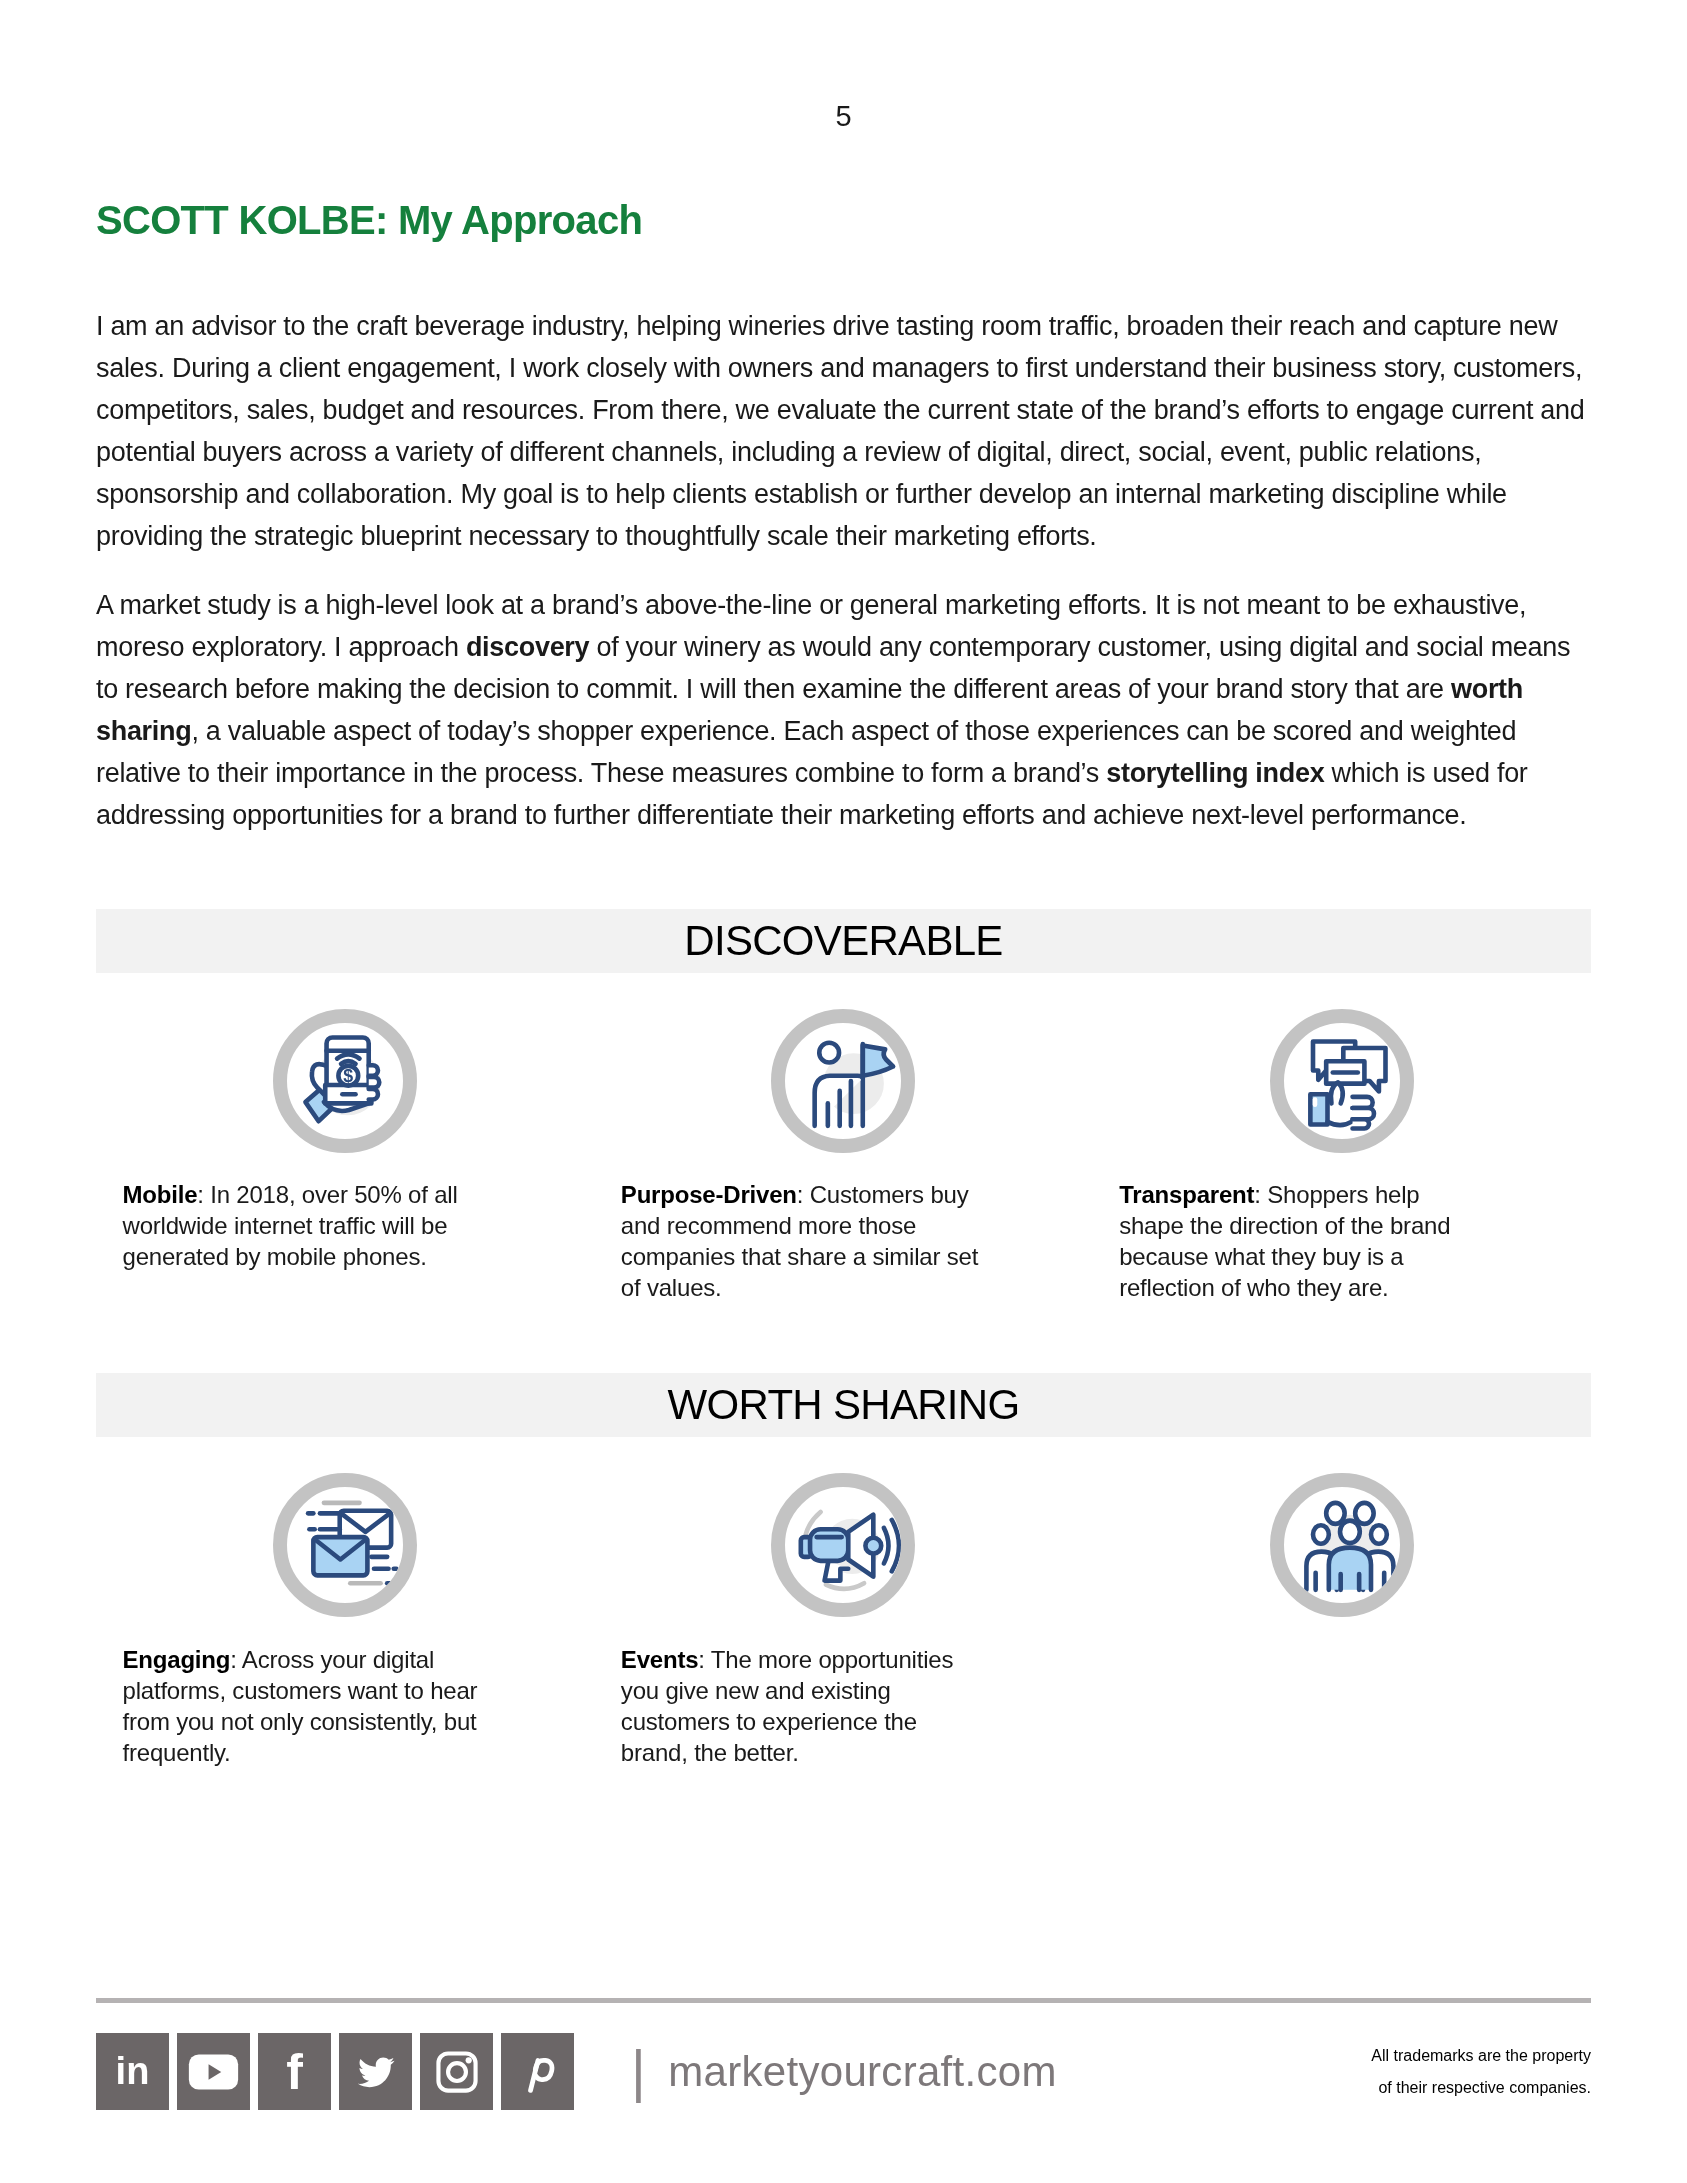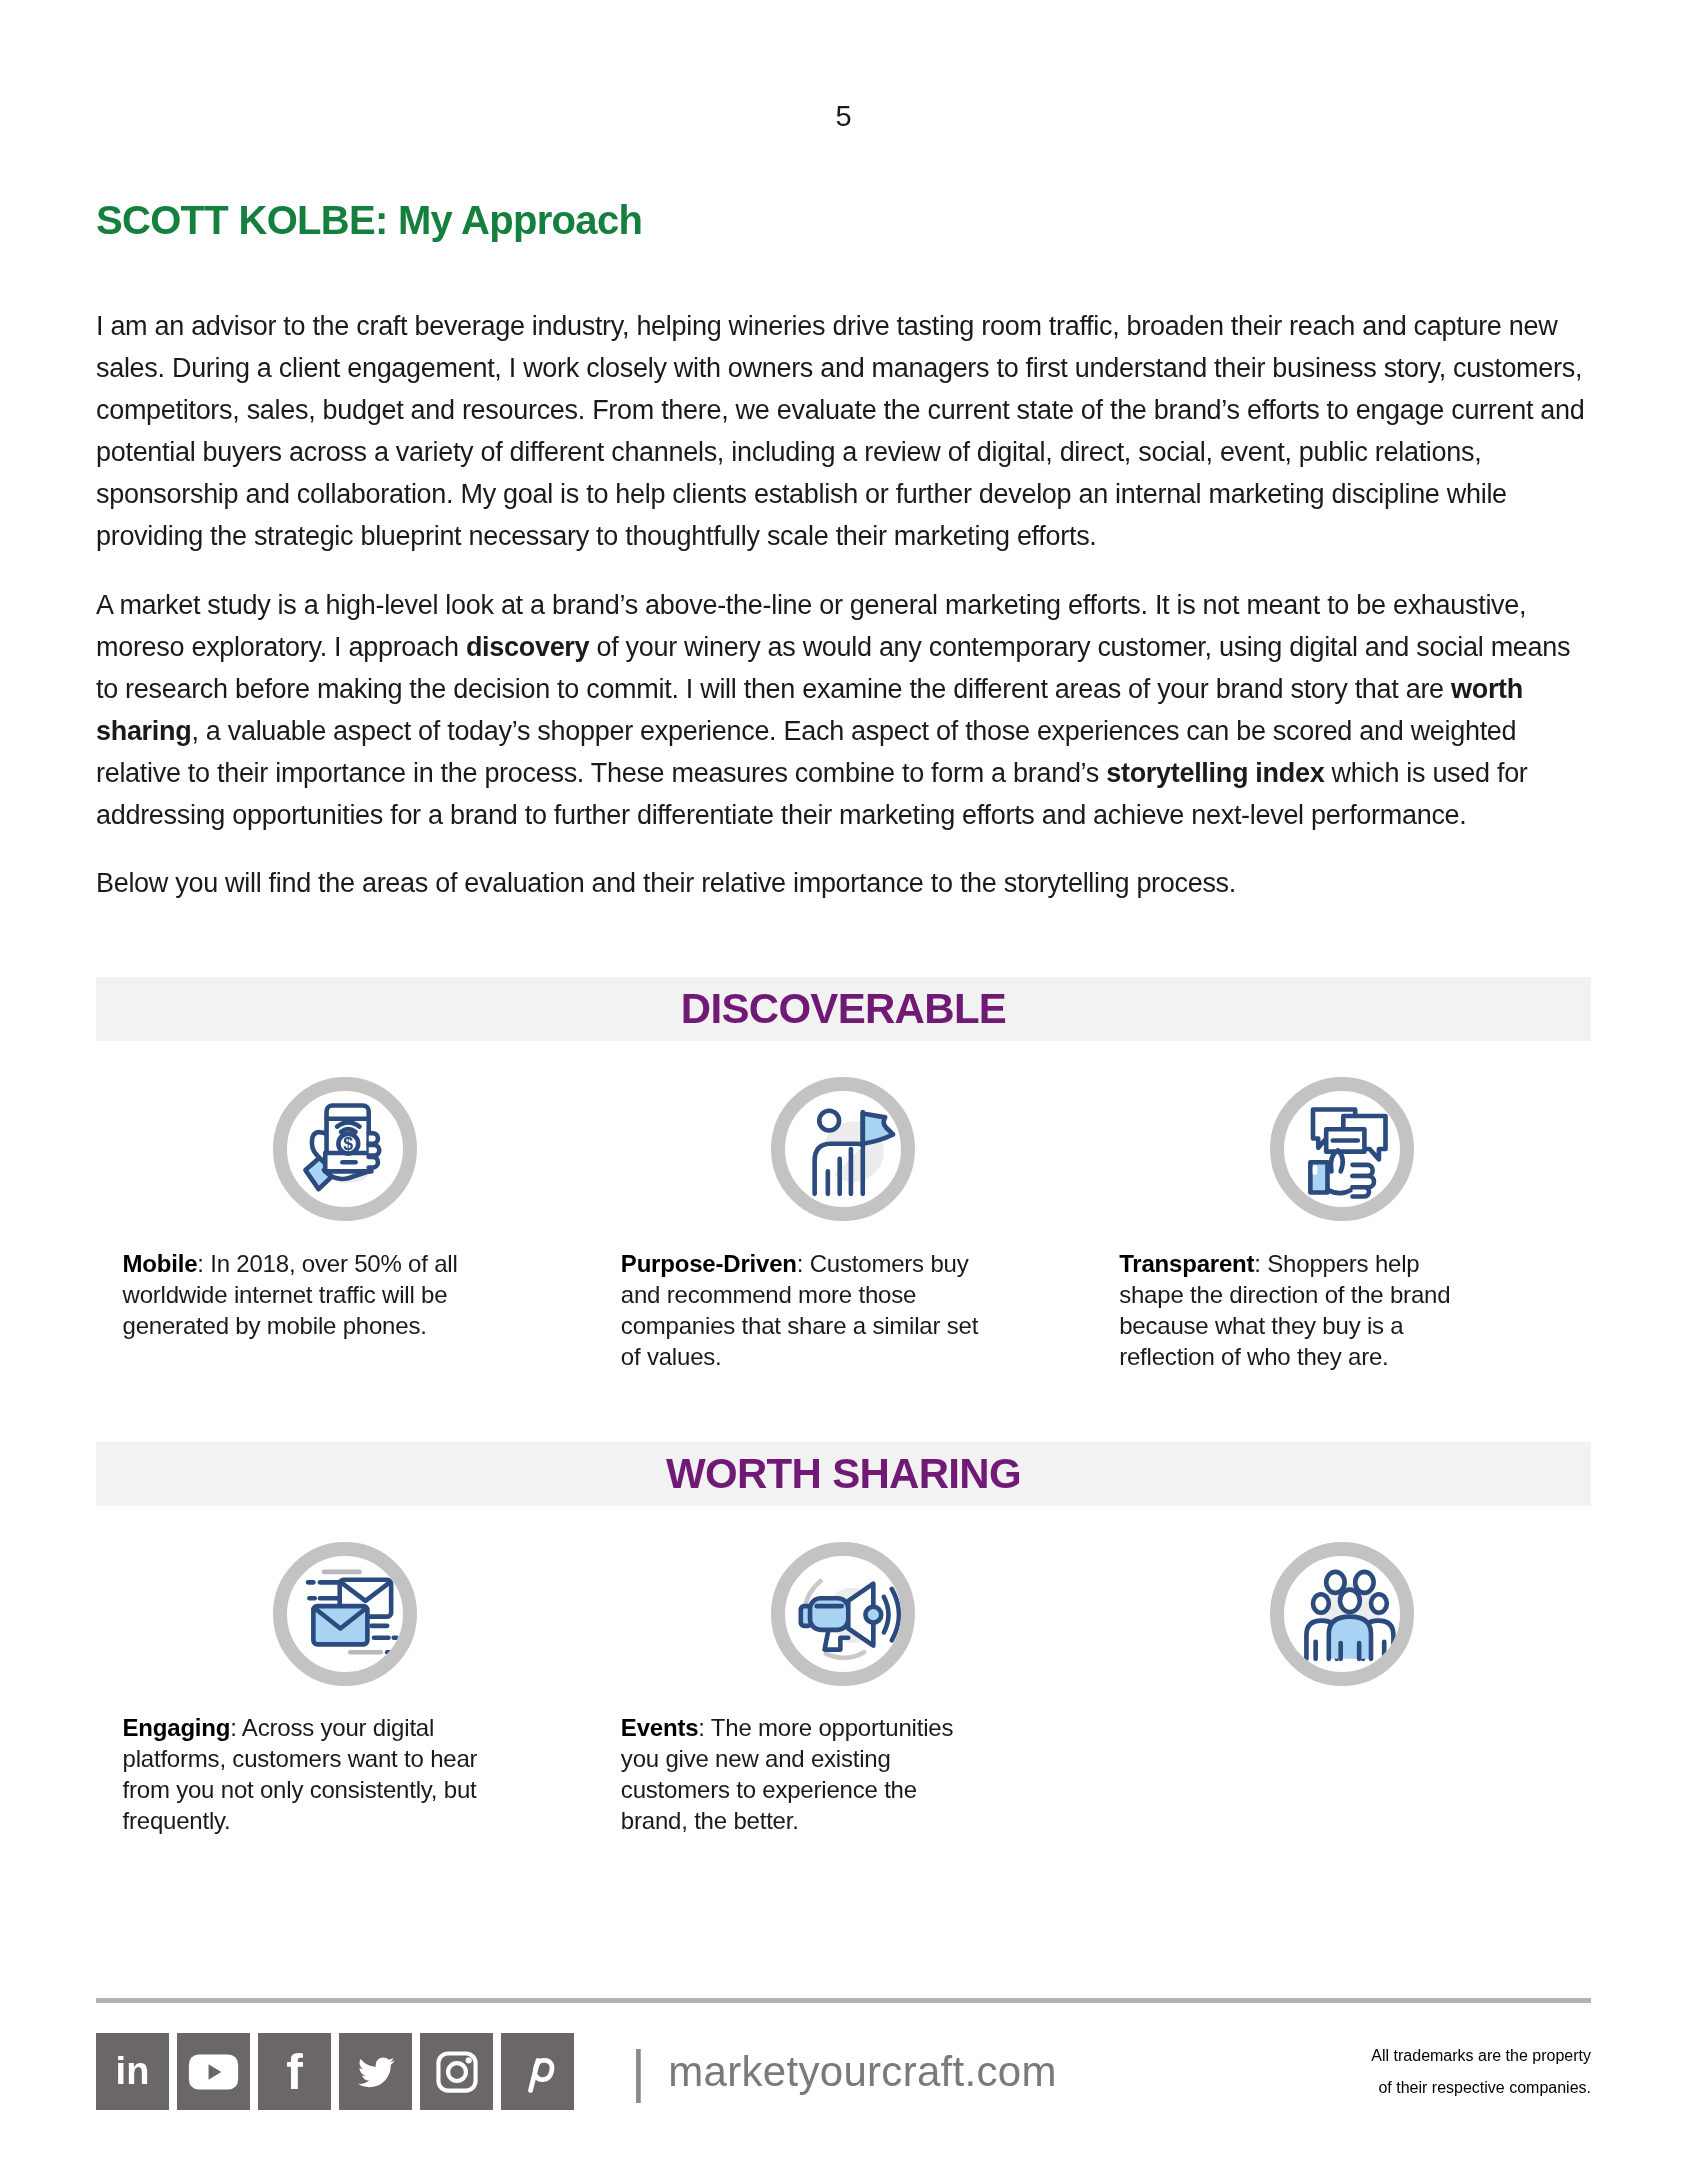--- a/index.html
+++ b/index.html
@@ -4,21 +4,21 @@
 <style>
   html,body{margin:0;padding:0;background:#ffffff;}
   .page{position:relative;width:1687px;height:2183px;background:#ffffff;overflow:hidden;
         font-family:"Liberation Sans",sans-serif;color:#111;}
   .content{padding:0 96px;}
   .page-number{padding-top:98px;text-align:center;font-size:29px;line-height:37px;color:#1a1a1a;}
   .title{margin:61px 0 0 0;font-size:40px;line-height:48px;font-weight:bold;letter-spacing:-0.7px;color:#15803d;}
   p.body{margin:26.5px 0 0 0;font-size:27px;line-height:42px;letter-spacing:-0.3px;color:#1a1a1a;}
   p.body.first{margin-top:61px;}
   .banner{margin-top:73px;height:64px;background:#f2f2f2;display:flex;align-items:center;justify-content:center;}
-  .banner span{font-size:42px;font-weight:bold;letter-spacing:-0.7px;color:#701a75;}
+  .banner span{font-size:42px;font-weight:normal;letter-spacing:-0.7px;color:#000000;}
   .banner.second{margin-top:70px;}
   .sec-grid{margin-top:36px;display:grid;grid-template-columns:repeat(3,1fr);}
   .cell{display:block;}
   .ring{box-sizing:border-box;width:144px;height:144px;border:14px solid #c3c3c3;border-radius:50%;
         margin:0 auto;display:flex;align-items:center;justify-content:center;background:#fff;overflow:hidden;}
   .cap{margin:26.5px 0 0 26.5px;width:365px;font-size:24px;line-height:31px;letter-spacing:-0.2px;color:#1a1a1a;}
   .cap b{color:#000;}
   .footer{position:absolute;left:96px;right:96px;bottom:0;}
   .rule{height:5.3px;background:#b5b2b3;}
   .frow{display:flex;align-items:center;margin-top:30px;padding-bottom:73px;}
@@ -35,21 +35,20 @@
 
 <div class="page">
   <div class="content">
     <div class="page-number">5</div>
     <h1 class="title">SCOTT KOLBE: My Approach</h1>
 
     <p class="body first">I am an advisor to the craft beverage industry, helping wineries drive tasting room traffic, broaden their reach and capture new sales.  During a client engagement, I work closely with owners and managers to first understand their business story, customers, competitors, sales, budget and resources.  From there, we evaluate the current state of the brand’s efforts to engage current and potential buyers across a variety of different channels, including a review of digital, direct, social, event, public relations, sponsorship and collaboration.  My goal is to help clients establish or further develop an internal marketing discipline while providing the strategic blueprint necessary to thoughtfully scale their marketing efforts.</p>
 
     <p class="body"><span>A market study is a high-level look at a brand’s above-the-line or general marketing efforts.  It is not meant to be exhaustive, moreso exploratory.  I approach </span><b>discovery</b><span> of your winery as would any contemporary customer, using digital and social means to research before making the decision to commit.  I will then examine the different areas of your brand story that are </span><b>worth sharing</b><span>, a valuable aspect of today’s shopper experience.  Each aspect of those experiences can be scored and weighted relative to their importance in the process.  These measures combine to form a brand’s </span><b>storytelling index</b><span> which is used for addressing opportunities for a brand to further differentiate their marketing efforts and achieve next-level performance.</span></p>
 
-    <p class="body">Below you will find the areas of evaluation and their relative importance to the storytelling process.</p>
 
     <div class="banner">
       <span>DISCOVERABLE</span>
     </div>
 
     <div class="sec-grid">
       <div class="cell">
         <div class="ring">
           <svg width="116" height="116" viewBox="0 0 176 176" fill="none" stroke="#2b4a7d" stroke-width="7" stroke-linecap="round" stroke-linejoin="round">
             <circle cx="92" cy="90" r="50" fill="#ececec" stroke="none"></circle>

